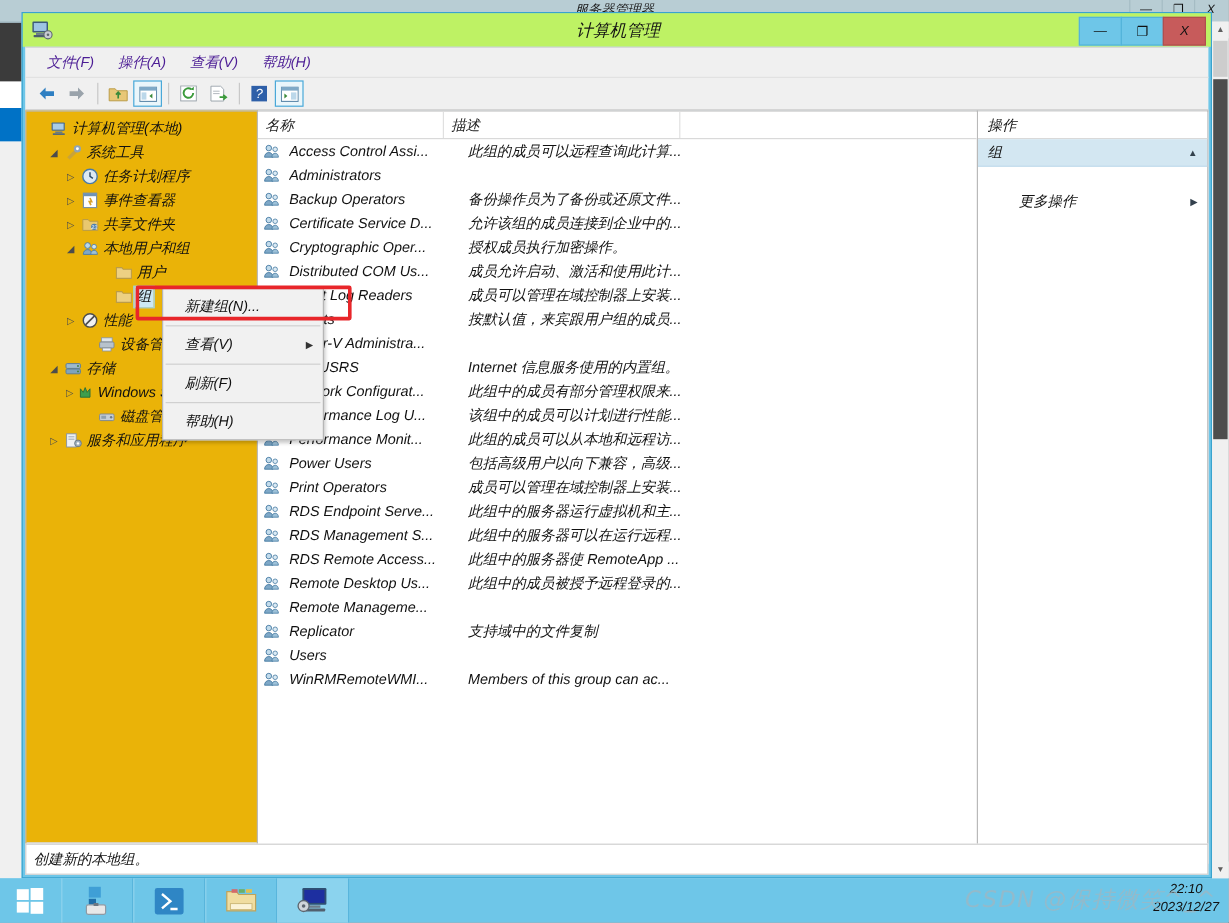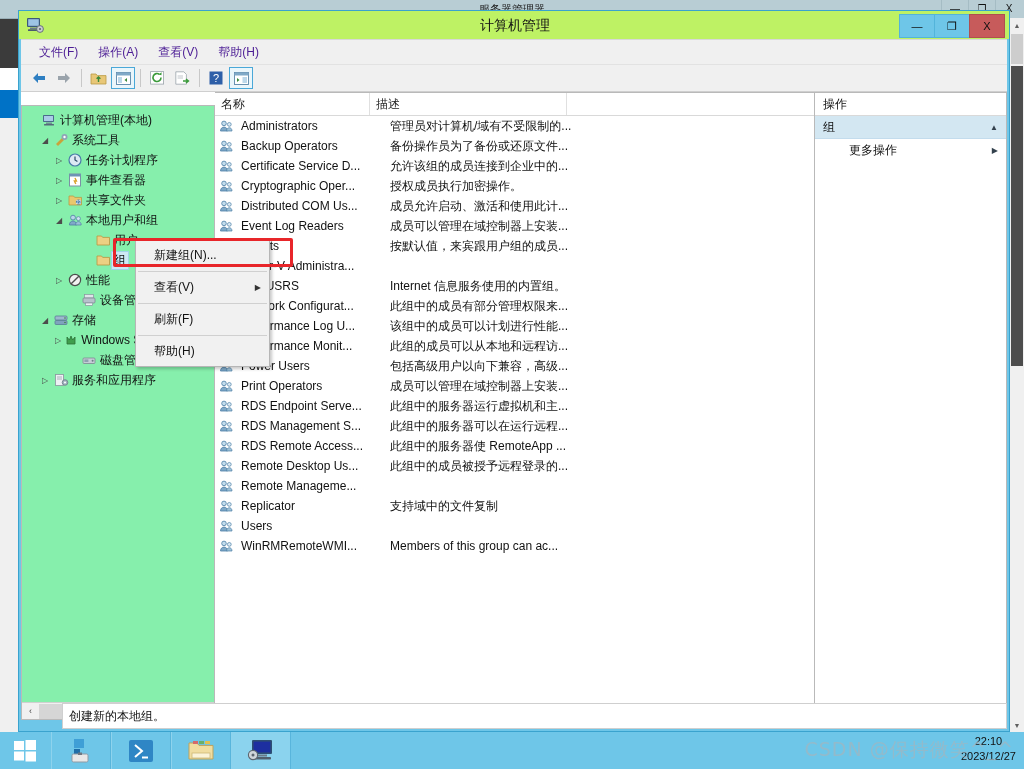--- a/index.html
+++ b/index.html
@@ -3,21 +3,21 @@
 <meta charset="utf-8">
 <style>
   html, body {
     margin: 0; padding: 0;
     width: 1024px; height: 769px;
     overflow: hidden;
     font-family: "Liberation Sans", "DejaVu Sans", sans-serif;
     font-size: 12px;
     background: #2b2b2b;
   }
-  #root { position: relative; width: 1024px; height: 769px; overflow: hidden; }
+  #root { position: relative; width: 1024px; height: 769px; overflow: hidden; font-style: italic; }
 
   
   .desktop-bg {
     position: absolute; left:0; top:0; width:1024px; height:769px;
     background: #ffffff;
   }
   .bg-dark-left {
     position:absolute; left:0; top:18px; width:18px; height:50px;
     background:#3b3b3b;
   }
@@ -125,23 +125,23 @@
   .tb-btn.framed { border:1px solid #4aa8d8; background:#eaf6fb; }
   .tb-sep { width:1px; height:18px; background:#c8c8c8; margin:0 4px; }
 
   
   .cm-body {
     position:relative; margin:0 2px;
     height:628px; background:#ffffff;
     display:flex;
   }
   .pane-tree {
-    width:194px; background:#86efac;
+    width:194px; background:#eab308;
     border:1px solid #b9b9b9; box-sizing:border-box;
-    position:relative; overflow:hidden;margin-top:13px;
+    position:relative; overflow:hidden;
   }
   .pane-list {
     flex:1; background:#ffffff;
     border:1px solid #b9b9b9; border-left:none;
     box-sizing:border-box; position:relative; overflow:hidden;
   }
   .pane-actions {
     width:192px; background:#ffffff;
     border:1px solid #b9b9b9; border-left:none;
     box-sizing:border-box; position:relative;
@@ -209,29 +209,29 @@
     background:#ffffff;
   }
   .ap-group {
     height:22px; background:#d3e7f2;
     display:flex; align-items:center; justify-content:space-between;
     padding:0 8px; font-size:12px; color:#111;
     border-bottom:1px solid #c3dced;
   }
   .ap-item {
     height:22px; display:flex; align-items:center; justify-content:space-between;
-    padding:0 8px 0 34px; font-size:12px; color:#111;
+    padding:0 8px 0 34px; font-size:12px; color:#111;margin-top:18px;
   }
 
   
   .cm-status {
     position:absolute; left:2px; bottom:2px; right:2px; height:26px;
     background:#ffffff; border:1px solid #cfcfcf; box-sizing:border-box;
     display:flex; align-items:center; padding-left:6px;
-    font-size:12px; color:#111;margin-left:41px;
+    font-size:12px; color:#111;
   }
 
   
   .ctx-menu {
     position:absolute; left:135px; top:240px;
     width:133px; background:#f1f1f1;
     border:1px solid #b6b6b6;
     box-shadow:2px 2px 3px rgba(0,0,0,0.22);
     z-index:50; padding:2px 0;
   }
@@ -584,22 +584,33 @@
         <div class="lv-rows" id="list-rows">
             <div class="lv-row">
               <span class="lv-icon">
                 <svg width="15" height="14" viewBox="0 0 15 14">
                   <circle cx="5" cy="4.4" r="2.3" fill="#c3dcec" stroke="#4c7fa6" stroke-width="0.8"></circle>
                   <path d="M1.5 12 c0-2.5 1.6-3.9 3.5-3.9 s3.5 1.4 3.5 3.9 Z" fill="#7fa8c7" stroke="#4c7fa6" stroke-width="0.8"></path>
                   <circle cx="10.3" cy="5.4" r="1.9" fill="#dbeaf4" stroke="#4c7fa6" stroke-width="0.7"></circle>
                   <path d="M7.6 12 c0-2.1 1.2-3.3 2.7-3.3 s2.7 1.2 2.7 3.3 Z" fill="#9dc1d8" stroke="#4c7fa6" stroke-width="0.7"></path>
                 </svg>
               </span>
+              <span class="lv-name">Access Control Assi...</span>
+              <span class="lv-desc">此组的成员可以远程查询此计算...</span>
+            </div>
+            <div class="lv-row">
+              <span class="lv-icon">
+                <svg width="15" height="14" viewBox="0 0 15 14">
+                  <circle cx="5" cy="4.4" r="2.3" fill="#c3dcec" stroke="#4c7fa6" stroke-width="0.8"></circle>
+                  <path d="M1.5 12 c0-2.5 1.6-3.9 3.5-3.9 s3.5 1.4 3.5 3.9 Z" fill="#7fa8c7" stroke="#4c7fa6" stroke-width="0.8"></path>
+                  <circle cx="10.3" cy="5.4" r="1.9" fill="#dbeaf4" stroke="#4c7fa6" stroke-width="0.7"></circle>
+                  <path d="M7.6 12 c0-2.1 1.2-3.3 2.7-3.3 s2.7 1.2 2.7 3.3 Z" fill="#9dc1d8" stroke="#4c7fa6" stroke-width="0.7"></path>
+                </svg>
+              </span>
               <span class="lv-name">Administrators</span>
-              <span class="lv-desc">管理员对计算机/域有不受限制的...</span>
             </div>
             <div class="lv-row">
               <span class="lv-icon">
                 <svg width="15" height="14" viewBox="0 0 15 14">
                   <circle cx="5" cy="4.4" r="2.3" fill="#c3dcec" stroke="#4c7fa6" stroke-width="0.8"></circle>
                   <path d="M1.5 12 c0-2.5 1.6-3.9 3.5-3.9 s3.5 1.4 3.5 3.9 Z" fill="#7fa8c7" stroke="#4c7fa6" stroke-width="0.8"></path>
                   <circle cx="10.3" cy="5.4" r="1.9" fill="#dbeaf4" stroke="#4c7fa6" stroke-width="0.7"></circle>
                   <path d="M7.6 12 c0-2.1 1.2-3.3 2.7-3.3 s2.7 1.2 2.7 3.3 Z" fill="#9dc1d8" stroke="#4c7fa6" stroke-width="0.7"></path>
                 </svg>
               </span>

